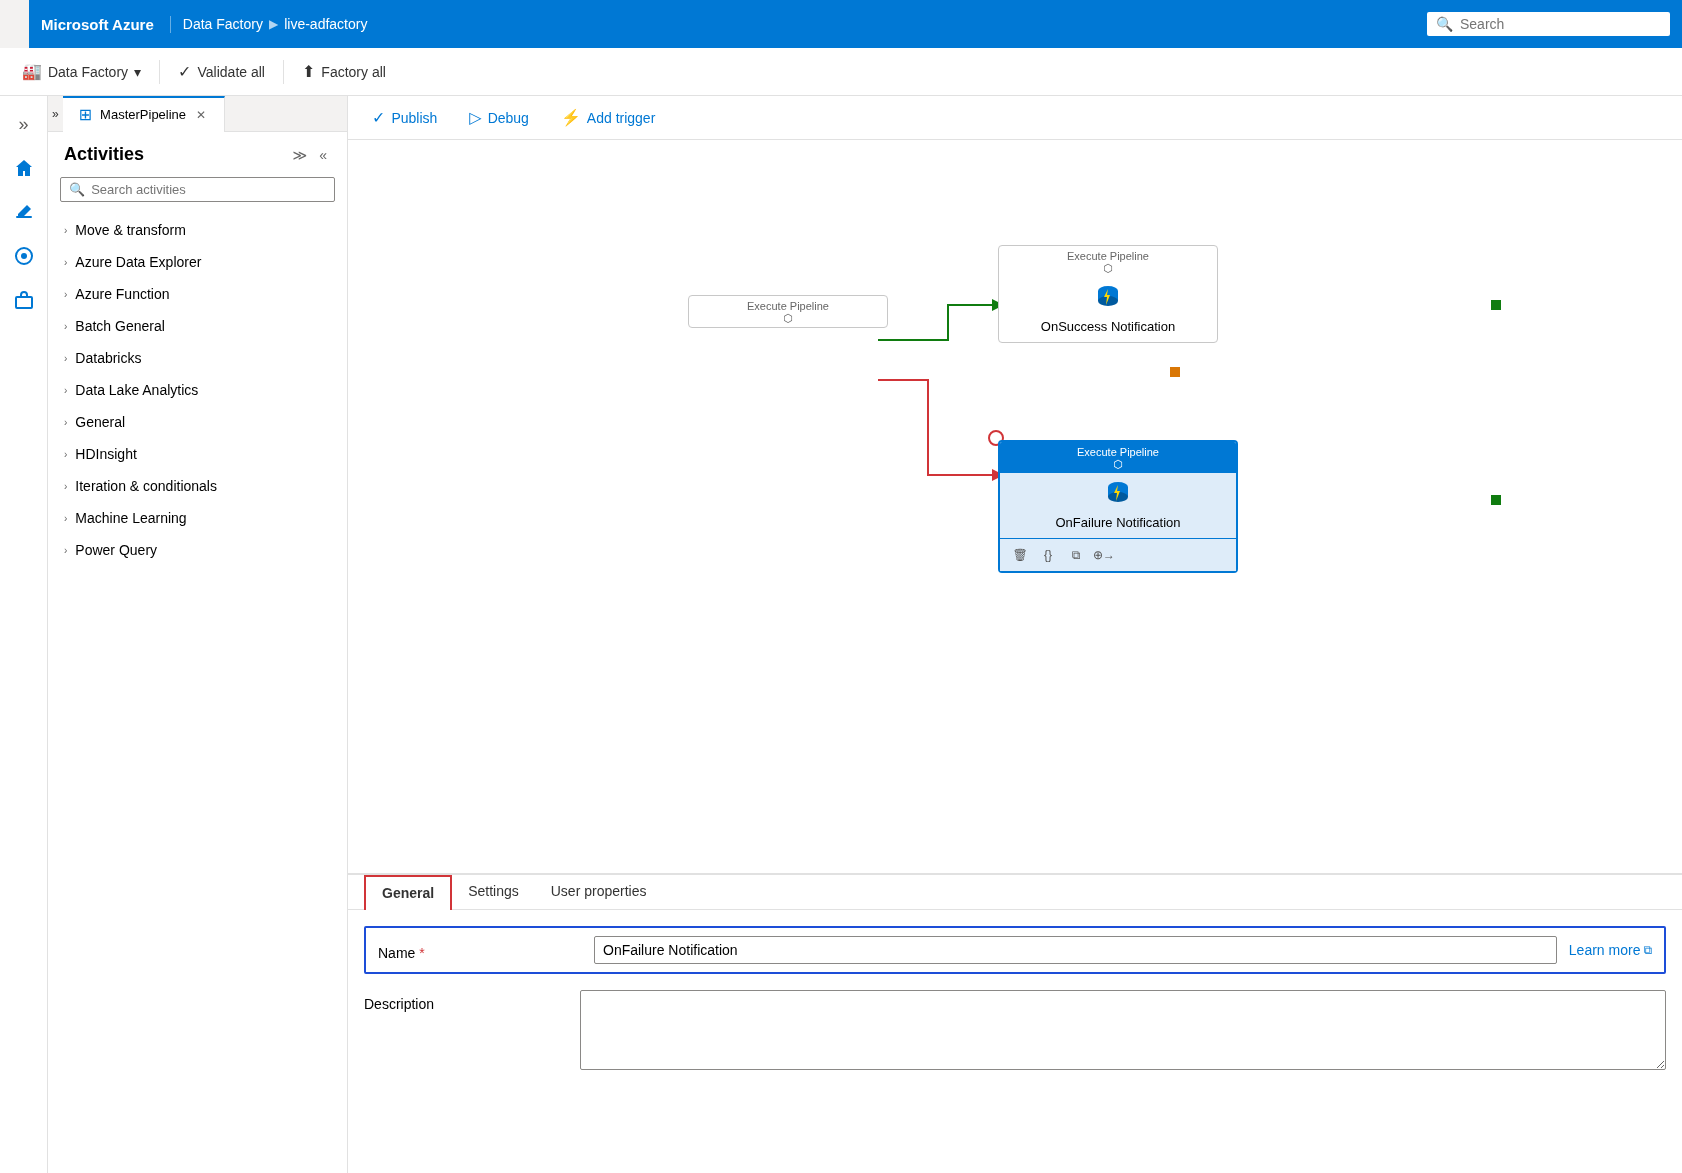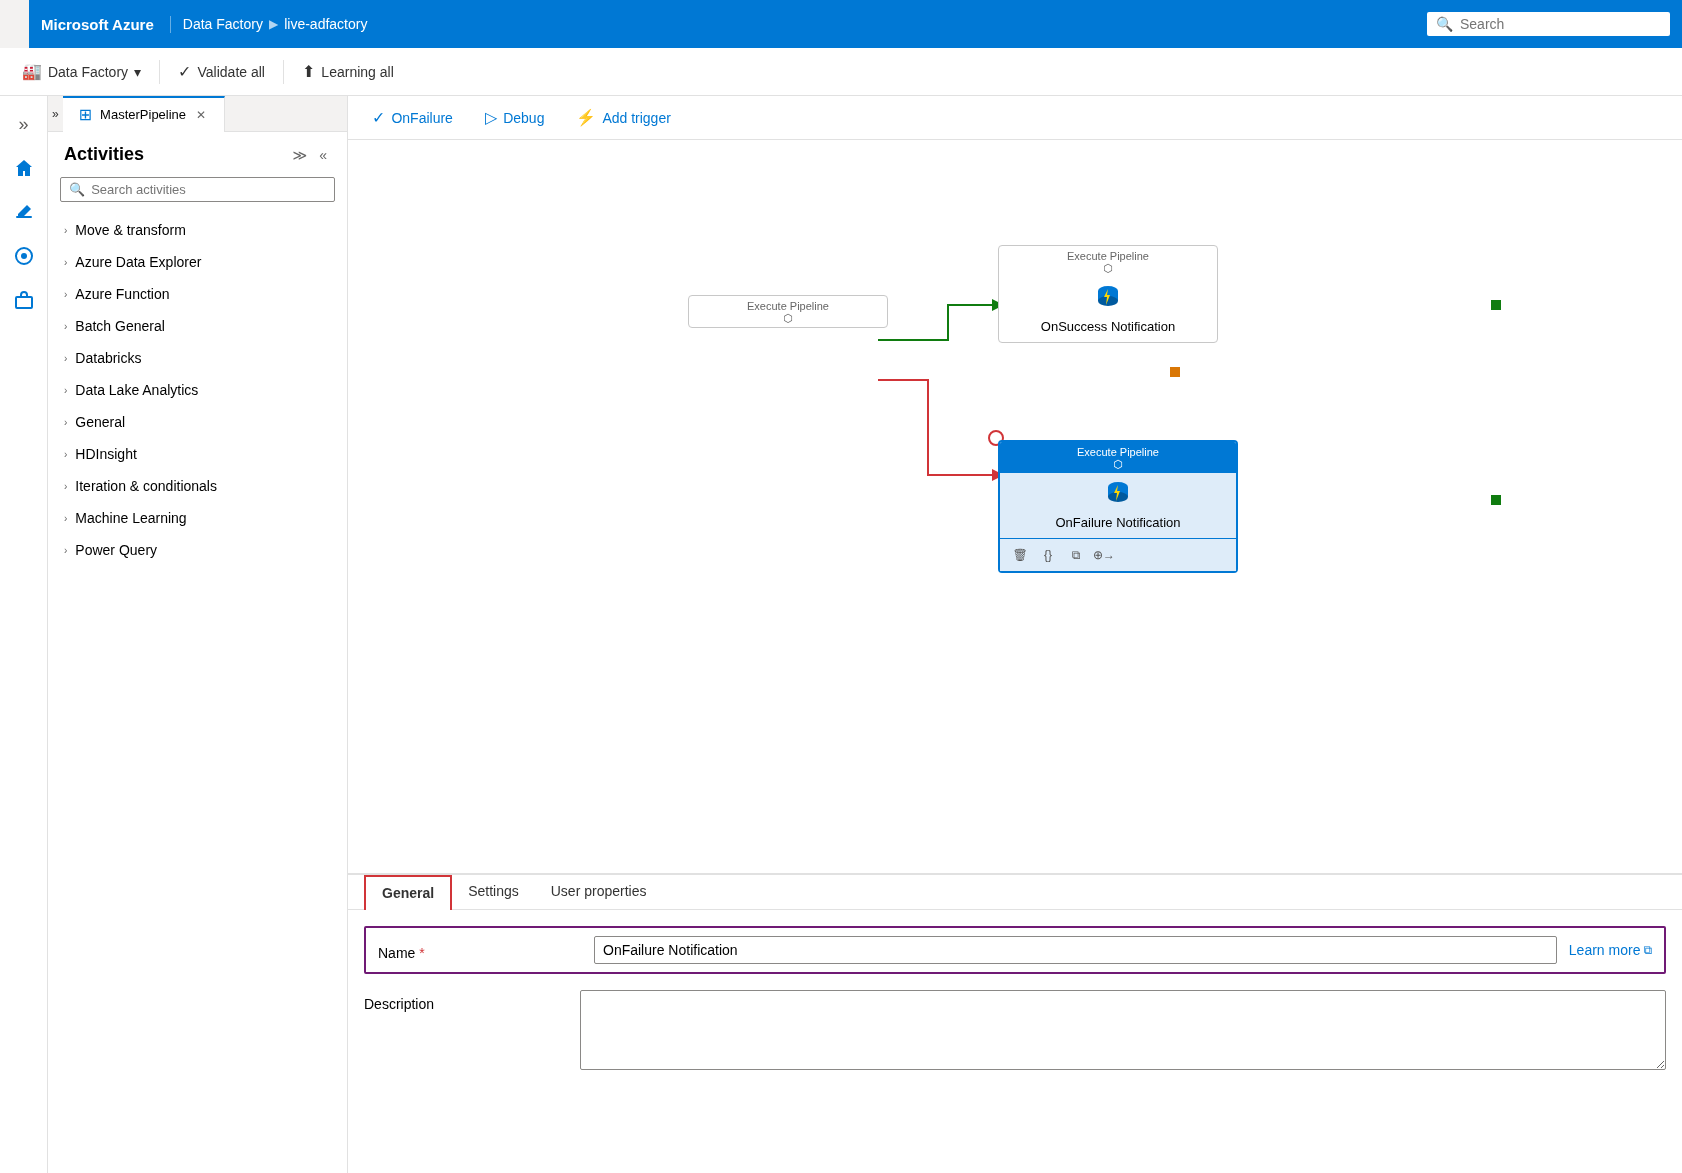--- a/index.html
+++ b/index.html
@@ -353,21 +353,21 @@
     .learn-more-link {
       color: #0078d4;
       font-size: 14px;
       text-decoration: none;
       white-space: nowrap;
       display: flex;
       align-items: center;
       gap: 3px;
     }
     .name-row-border {
-      border: 2px solid #701a75;
+      border: 2px solid #1d4ed8;
       border-radius: 2px;
       padding: 8px 12px;
       display: flex;
       align-items: center;
       gap: 16px;
       margin-bottom: 16px;
     }
 
     
     .activities-panel {
@@ -464,21 +464,21 @@
     <span>▾</span>
   </button>
   <div class="toolbar-divider"></div>
   <button class="toolbar-btn">
     <span class="toolbar-icon">✓</span>
     <span>Validate all</span>
   </button>
   <div class="toolbar-divider"></div>
   <button class="toolbar-btn">
     <span class="toolbar-icon">⬆</span>
-    <span>Learning all</span>
+    <span>Factory all</span>
   </button>
 </div>
 
 <div class="main-layout">
 
   <div class="left-icon-bar">
     <button class="icon-bar-btn">»</button>
     <button class="icon-bar-btn active" title="Home">
       <svg width="20" height="20" viewBox="0 0 20 20" fill="none" xmlns="http://www.w3.org/2000/svg">
         <path d="M10 2L2 9h2v9h5v-5h2v5h5V9h2L10 2z" fill="#0078d4"></path>
@@ -574,21 +574,21 @@
         <span>Power Query</span>
       </div>
     </div>
   </div>
 
   <div class="content-area">
 
     <div class="canvas-toolbar">
       <button class="canvas-tool-btn">
         <span style="font-size:16px;">✓</span>
-        <span>OnFailure</span>
+        <span>Publish</span>
       </button>
       <button class="canvas-tool-btn">
         <span style="font-size:16px;">▷</span>
         <span>Debug</span>
       </button>
       <button class="canvas-tool-btn">
         <span style="font-size:16px;">⚡</span>
         <span>Add trigger</span>
       </button>
     </div>

